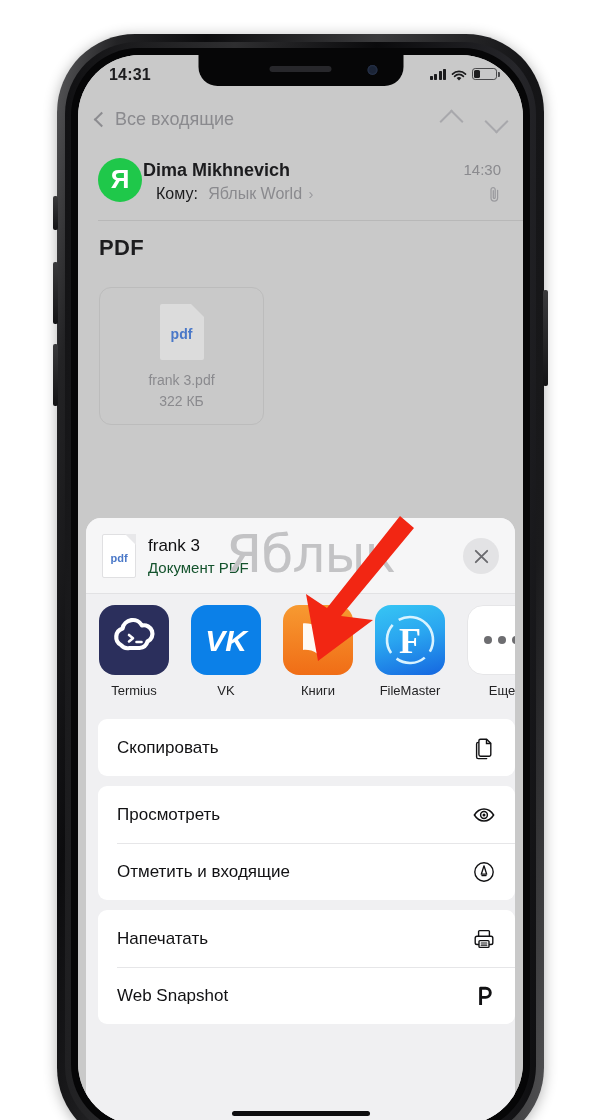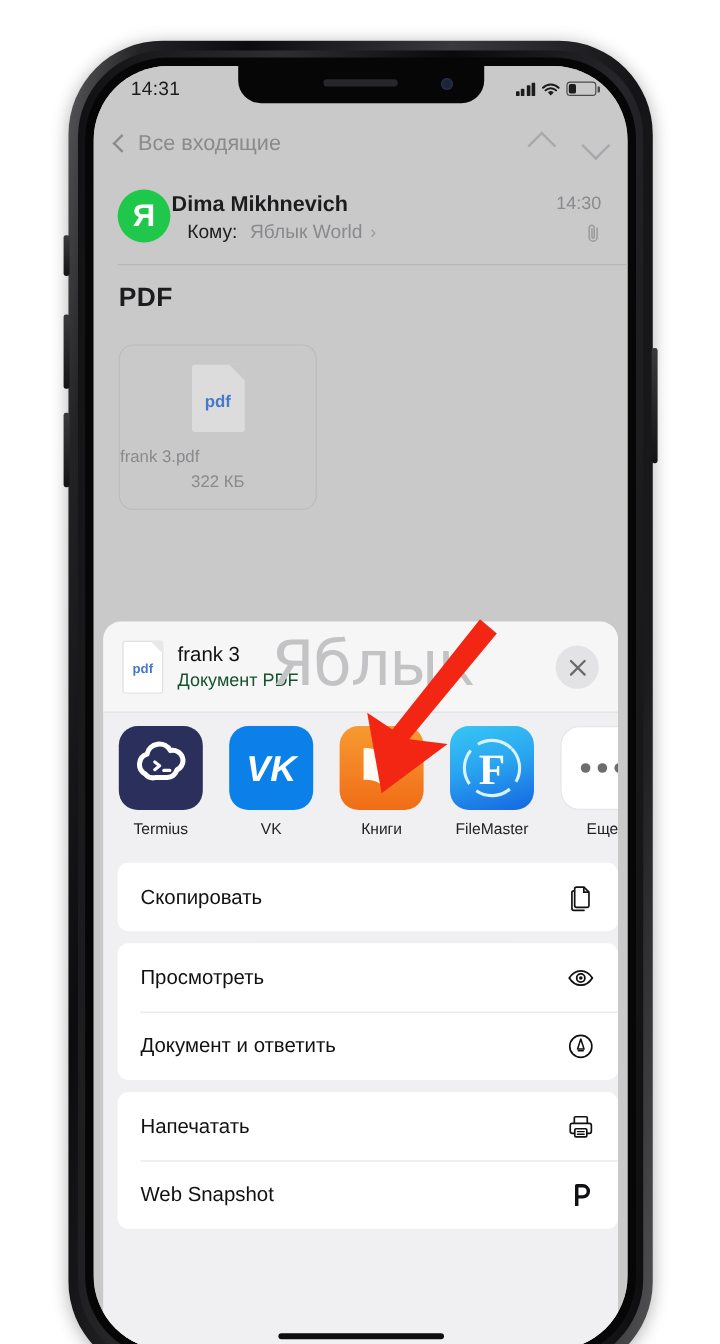--- a/index.html
+++ b/index.html
@@ -77,21 +77,21 @@
     box-shadow: inset 0 0 2px #3a4a6a;
   }
 
   
   .statusbar {
     position: absolute; top: 0; left: 0; width: 100%; height: 44px;
     background: #c9c9c9; z-index: 30;
   }
   .sb-time {
     position: absolute; left: 31px; top: 11px;
-    font-size: 16px; font-weight: normal; color: #1c1c1e;
+    font-size: 16px; font-weight: bold; color: #1c1c1e;
     letter-spacing: .2px;
   }
   .sb-right {
     position: absolute; right: 26px; top: 13px;
     display: flex; align-items: center; gap: 5px;
   }
   .bars { display: flex; align-items: flex-end; gap: 1.5px; height: 11px; }
   .bars i { display: block; width: 3px; background: #1c1c1e; border-radius: .7px; }
   .bars i:nth-child(1) { height: 4px; }
   .bars i:nth-child(2) { height: 6px; }
@@ -194,21 +194,21 @@
     border-width: 0 13px 13px 0;
     border-style: solid;
     border-color: transparent #c9c9c9 transparent transparent;
   }
   .pdf-page-big b {
     position: absolute; left: 0; right: 0; top: 22px;
     text-align: center; font-size: 14px; color: #4a78c8; font-weight: bold;
   }
   .attach-name {
     position: absolute; left:0; right:0; top: 84px;
-    text-align: left; font-size: 14px; color: #8a8a8e;
+    text-align: center; font-size: 14px; color: #8a8a8e;
   }
   .attach-size {
     position: absolute; left:0; right:0; top: 105px;
     text-align: center; font-size: 14px; color: #8a8a8e;
   }
 
   
   .share-sheet {
     position: absolute; left: 8px; right: 8px; top: 463px;
     bottom: 0;
@@ -487,21 +487,21 @@
           <div class="act-label">Просмотреть</div>
           <div class="act-ic">
             <svg width="24" height="24" viewBox="0 0 24 24">
               <path d="M2.4 12 C5 7.8 8.5 6 12 6 s7 1.8 9.6 6 C19 16.2 15.5 18 12 18 S5 16.2 2.4 12z" fill="none" stroke="#111113" stroke-width="1.5"></path>
               <circle cx="12" cy="12" r="3.4" fill="none" stroke="#111113" stroke-width="1.5"></circle>
               <circle cx="12" cy="12" r="1.5" fill="#111113"></circle>
             </svg>
           </div>
         </div>
         <div class="act-row">
-          <div class="act-label">Документ и ответить</div>
+          <div class="act-label">Отметить и входящие</div>
           <div class="act-ic">
             <svg width="24" height="24" viewBox="0 0 24 24">
               <circle cx="12" cy="12" r="9.2" fill="none" stroke="#111113" stroke-width="1.4"></circle>
               <path d="M12 5.8 l2.7 8.4 H9.3 z" fill="none" stroke="#111113" stroke-width="1.3" stroke-linejoin="round"></path>
               <path d="M9.9 15.6 h4.2" stroke="#111113" stroke-width="1.3" stroke-linecap="round"></path>
             </svg>
           </div>
         </div>
       </div>
 

